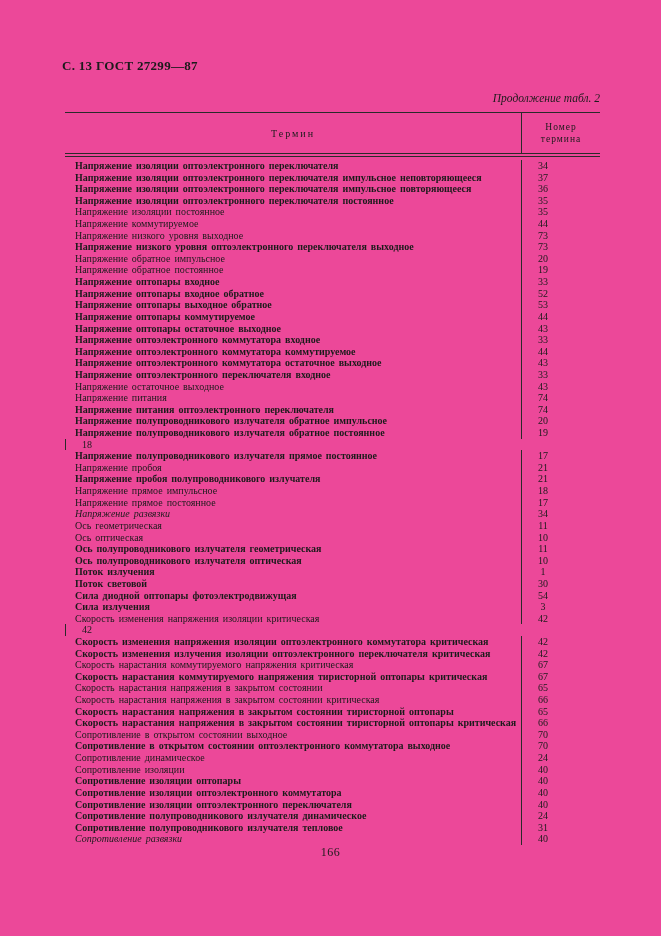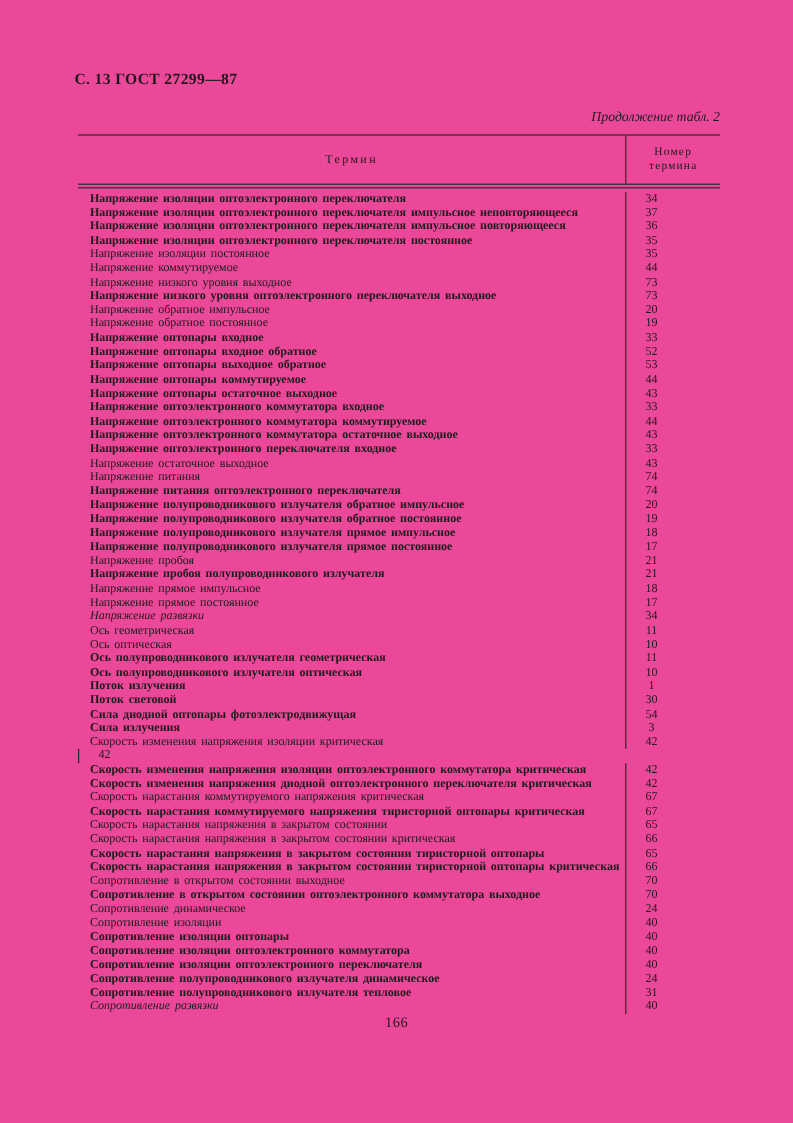--- a/index.html
+++ b/index.html
@@ -205,21 +205,20 @@
         </div>
         <div class="row">
           <div class="term-cell style-bold">Напряжение полупроводникового излучателя обратное импульсное</div>
           <div class="num-cell"><span>20</span></div>
         </div>
         <div class="row">
           <div class="term-cell style-bold">Напряжение полупроводникового излучателя обратное постоянное</div>
           <div class="num-cell"><span>19</span></div>
         </div>
         <div class="row">
-          <div class="term-cell style-bold">Напряжение полупроводникового излучателя прямое импульсное</div>
           <div class="num-cell"><span>18</span></div>
         </div>
         <div class="row">
           <div class="term-cell style-bold">Напряжение полупроводникового излучателя прямое постоянное</div>
           <div class="num-cell"><span>17</span></div>
         </div>
         <div class="row">
           <div class="term-cell style-regular">Напряжение пробоя</div>
           <div class="num-cell"><span>21</span></div>
         </div>
@@ -276,21 +275,21 @@
           <div class="num-cell"><span>42</span></div>
         </div>
         <div class="row">
           <div class="num-cell"><span>42</span></div>
         </div>
         <div class="row">
           <div class="term-cell style-bold">Скорость изменения напряжения изоляции оптоэлектронного коммутатора критическая</div>
           <div class="num-cell"><span>42</span></div>
         </div>
         <div class="row">
-          <div class="term-cell style-bold">Скорость изменения напряжения диодной оптоэлектронного переключателя критическая</div>
+          <div class="term-cell style-bold">Скорость изменения излучения изоляции оптоэлектронного переключателя критическая</div>
           <div class="num-cell"><span>42</span></div>
         </div>
         <div class="row">
           <div class="term-cell style-regular">Скорость нарастания коммутируемого напряжения критическая</div>
           <div class="num-cell"><span>67</span></div>
         </div>
         <div class="row">
           <div class="term-cell style-bold">Скорость нарастания коммутируемого напряжения тиристорной оптопары критическая</div>
           <div class="num-cell"><span>67</span></div>
         </div>

